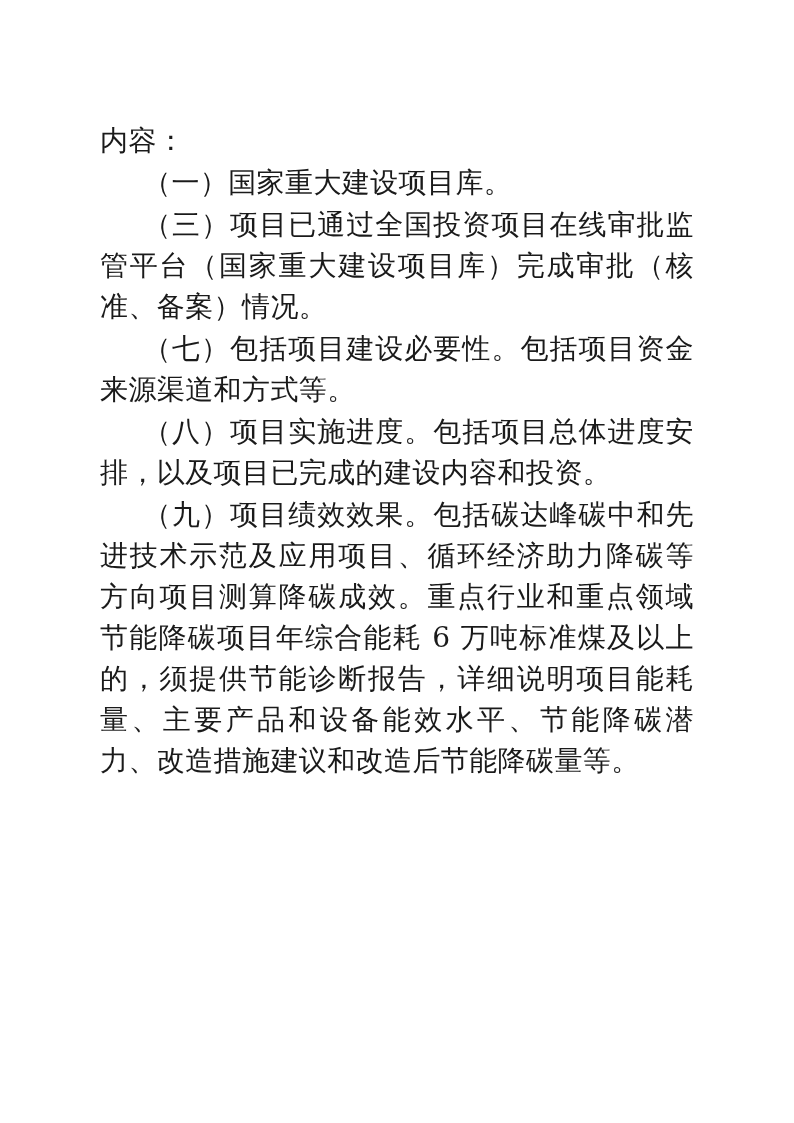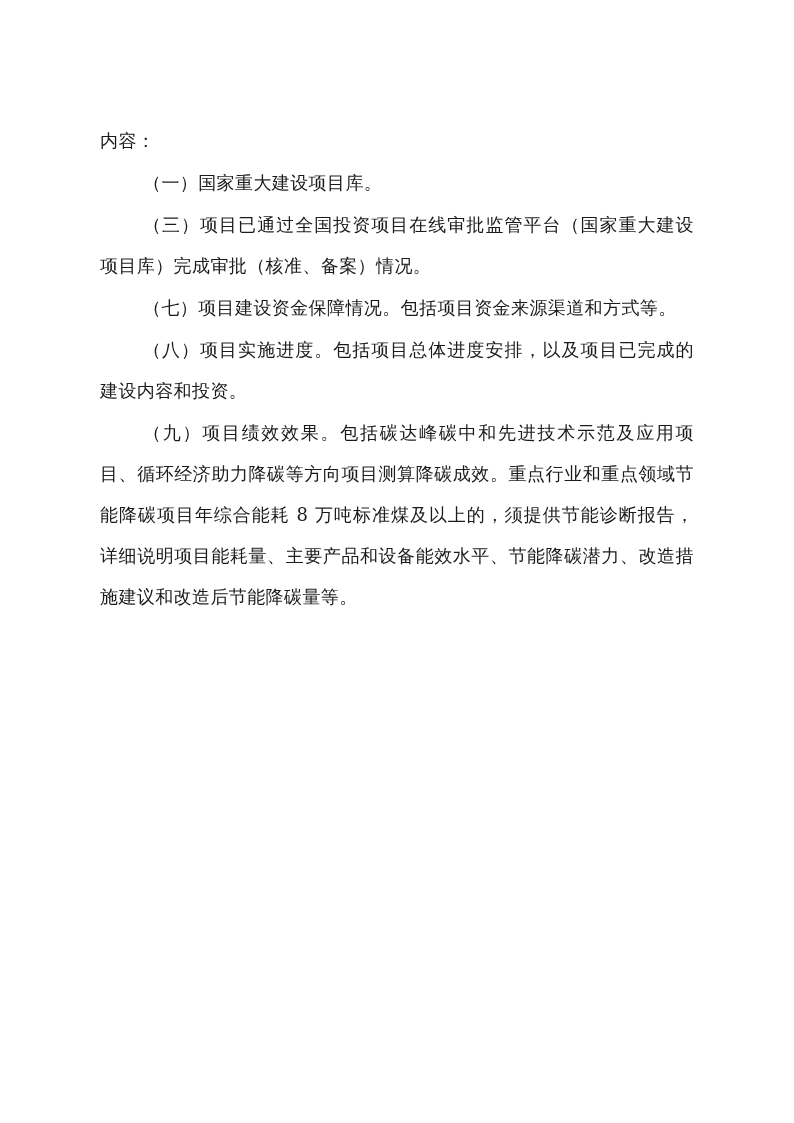--- a/index.html
+++ b/index.html
@@ -16,21 +16,21 @@
   }
   .page {
     position: relative;
     width: 794px;
     height: 1123px;
     box-sizing: border-box;
     padding: 120px 100px 90px 100px;
     background: #ffffff;
   }
   .doc-body {
-    font-size: 18px;
+    font-size: 28px;
     line-height: 41px;
     letter-spacing: 0.4px;
     text-align: justify;
     text-justify: inter-ideograph;
   }
   .para {
     margin: 0 0 1px 0;
     text-indent: 0;
   }
   .para.indent {
@@ -41,17 +41,17 @@
   }
 </style>
 </head>
 <body>
 
 <div class="page">
   <div class="doc-body">
     <p class="para noindent">内容：</p>
     <p class="para indent">（一）国家重大建设项目库。</p>
     <p class="para indent">（三）项目已通过全国投资项目在线审批监管平台（国家重大建设项目库）完成审批（核准、备案）情况。</p>
-    <p class="para indent">（七）项目建设资金保障情况。包括项目资金来源渠道和方式等。</p>
+    <p class="para indent">（七）包括项目建设必要性。包括项目资金来源渠道和方式等。</p>
     <p class="para indent">（八）项目实施进度。包括项目总体进度安排，以及项目已完成的建设内容和投资。</p>
-    <p class="para indent">（九）项目绩效效果。包括碳达峰碳中和先进技术示范及应用项目、循环经济助力降碳等方向项目测算降碳成效。重点行业和重点领域节能降碳项目年综合能耗 8 万吨标准煤及以上的，须提供节能诊断报告，详细说明项目能耗量、主要产品和设备能效水平、节能降碳潜力、改造措施建议和改造后节能降碳量等。</p>
+    <p class="para indent">（九）项目绩效效果。包括碳达峰碳中和先进技术示范及应用项目、循环经济助力降碳等方向项目测算降碳成效。重点行业和重点领域节能降碳项目年综合能耗 6 万吨标准煤及以上的，须提供节能诊断报告，详细说明项目能耗量、主要产品和设备能效水平、节能降碳潜力、改造措施建议和改造后节能降碳量等。</p>
   </div>
 </div>
 
 </body></html>

